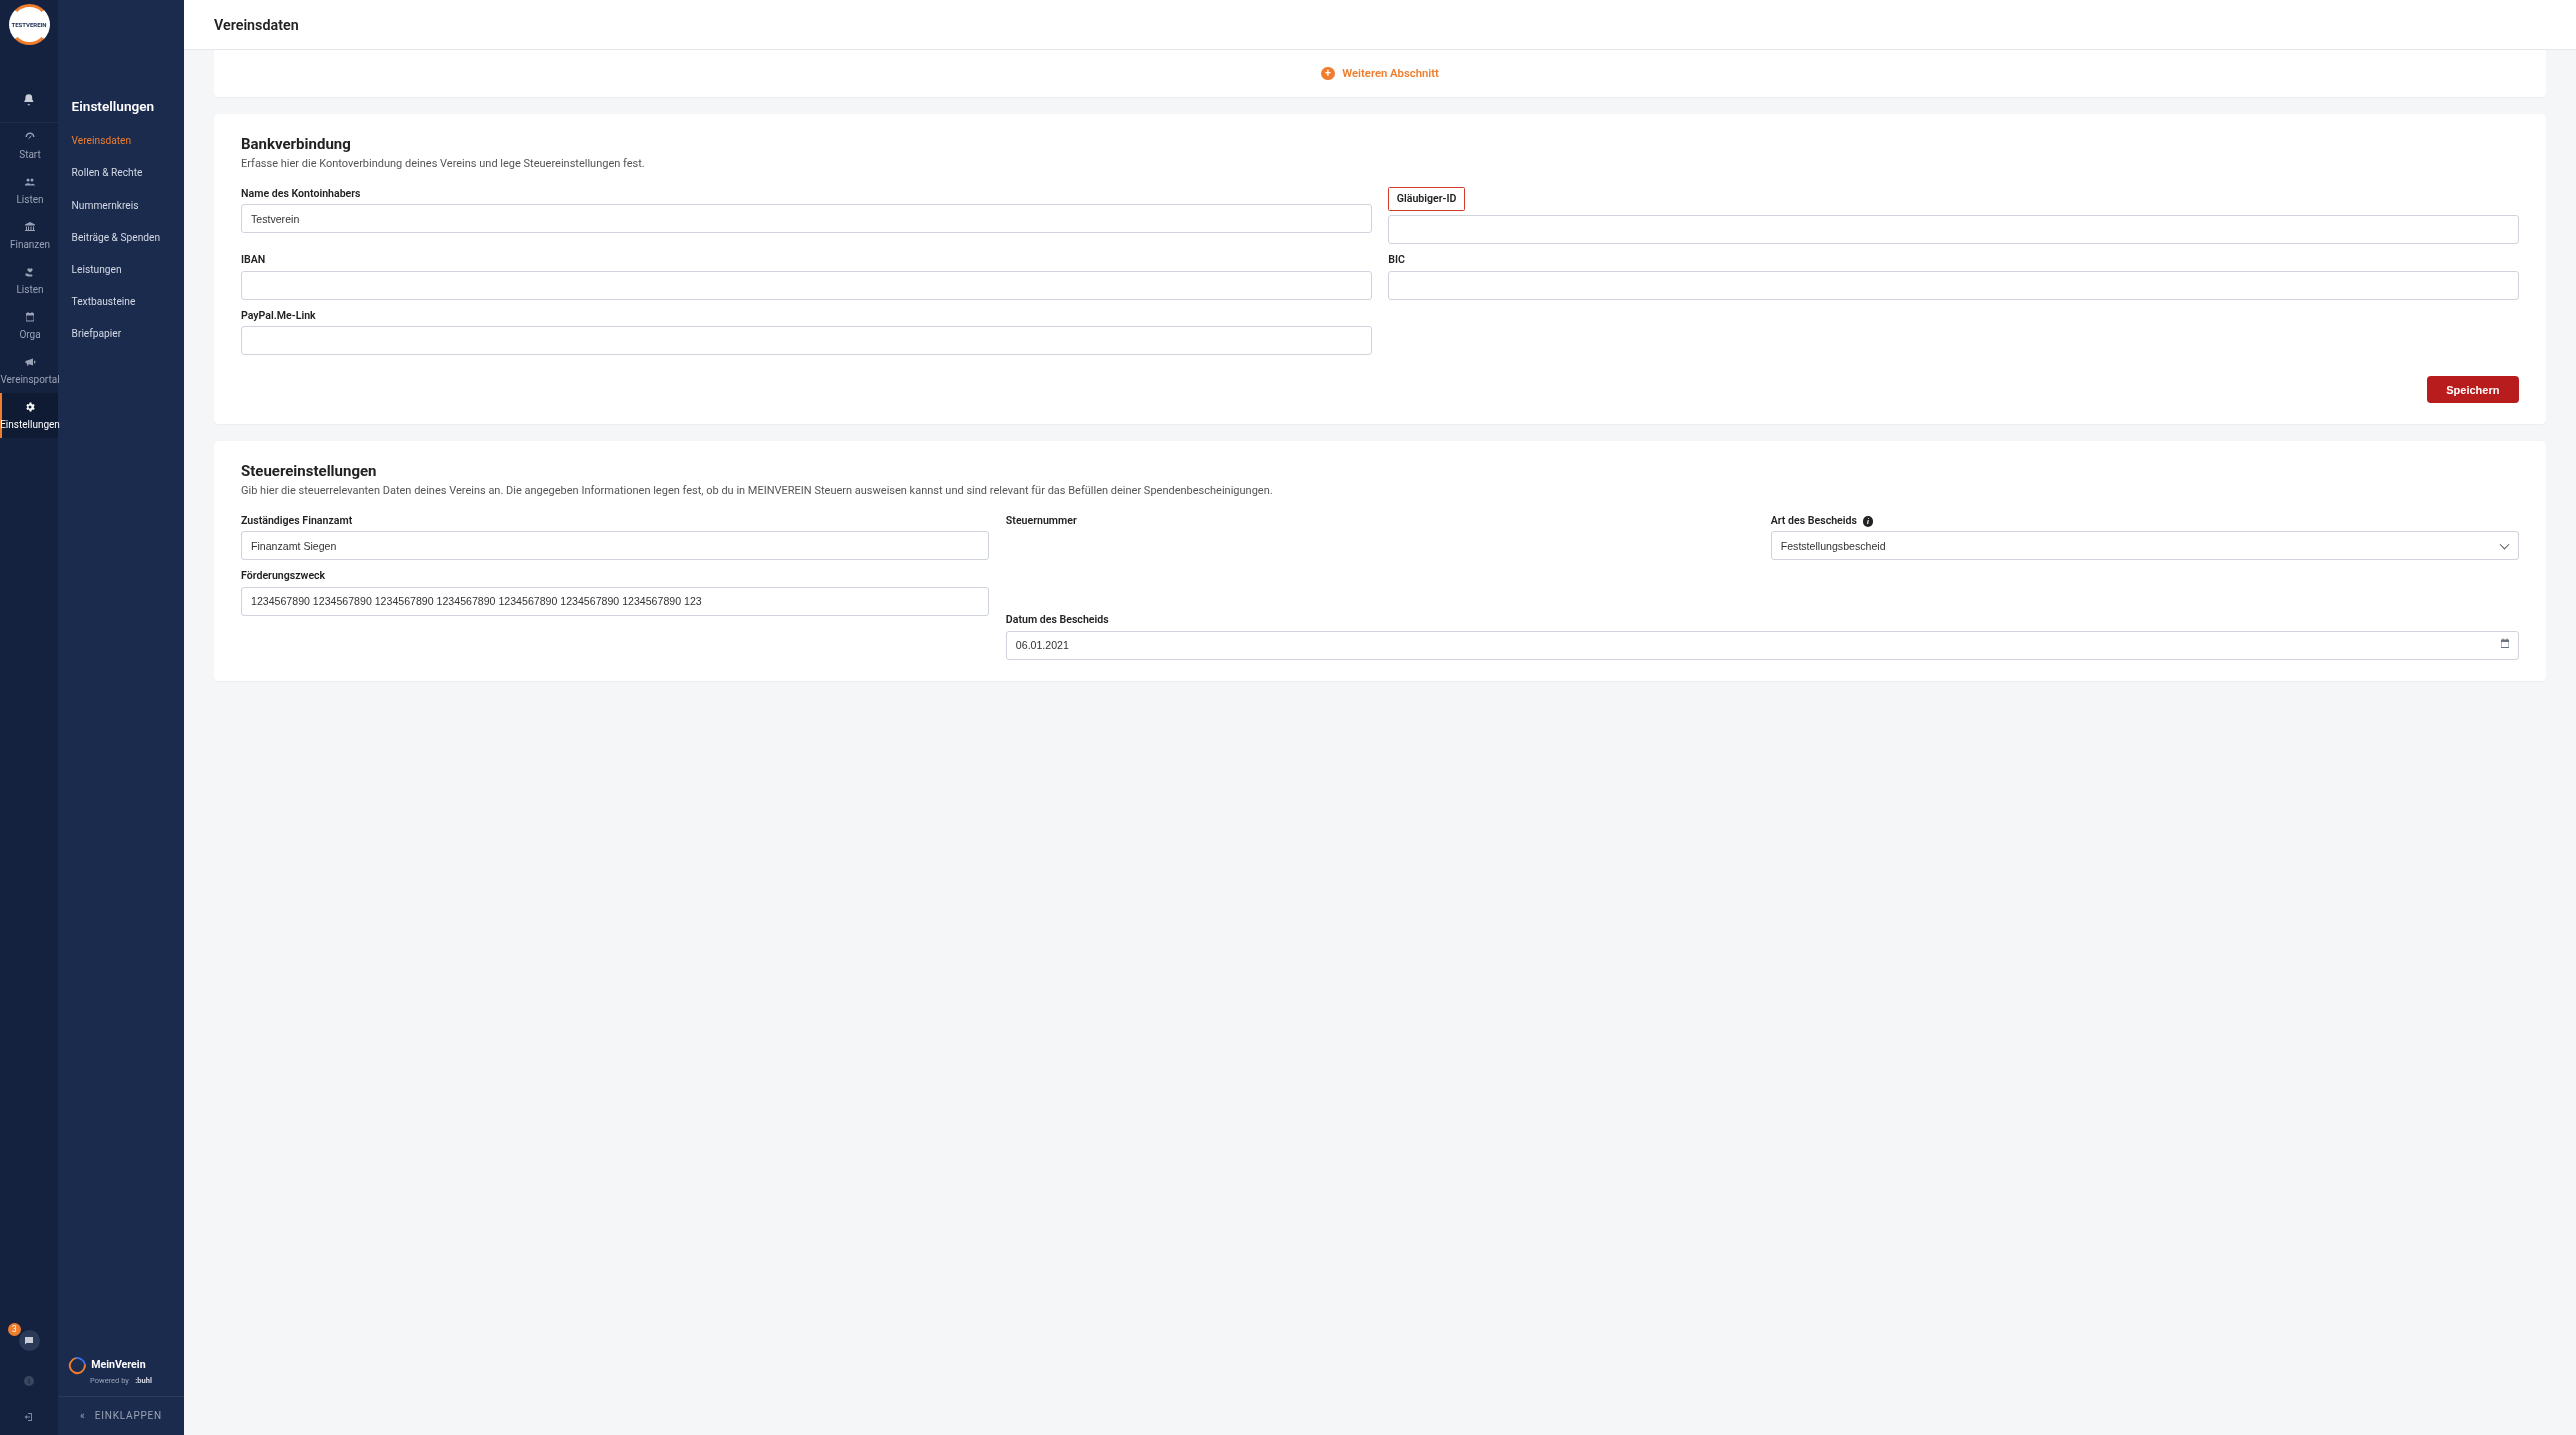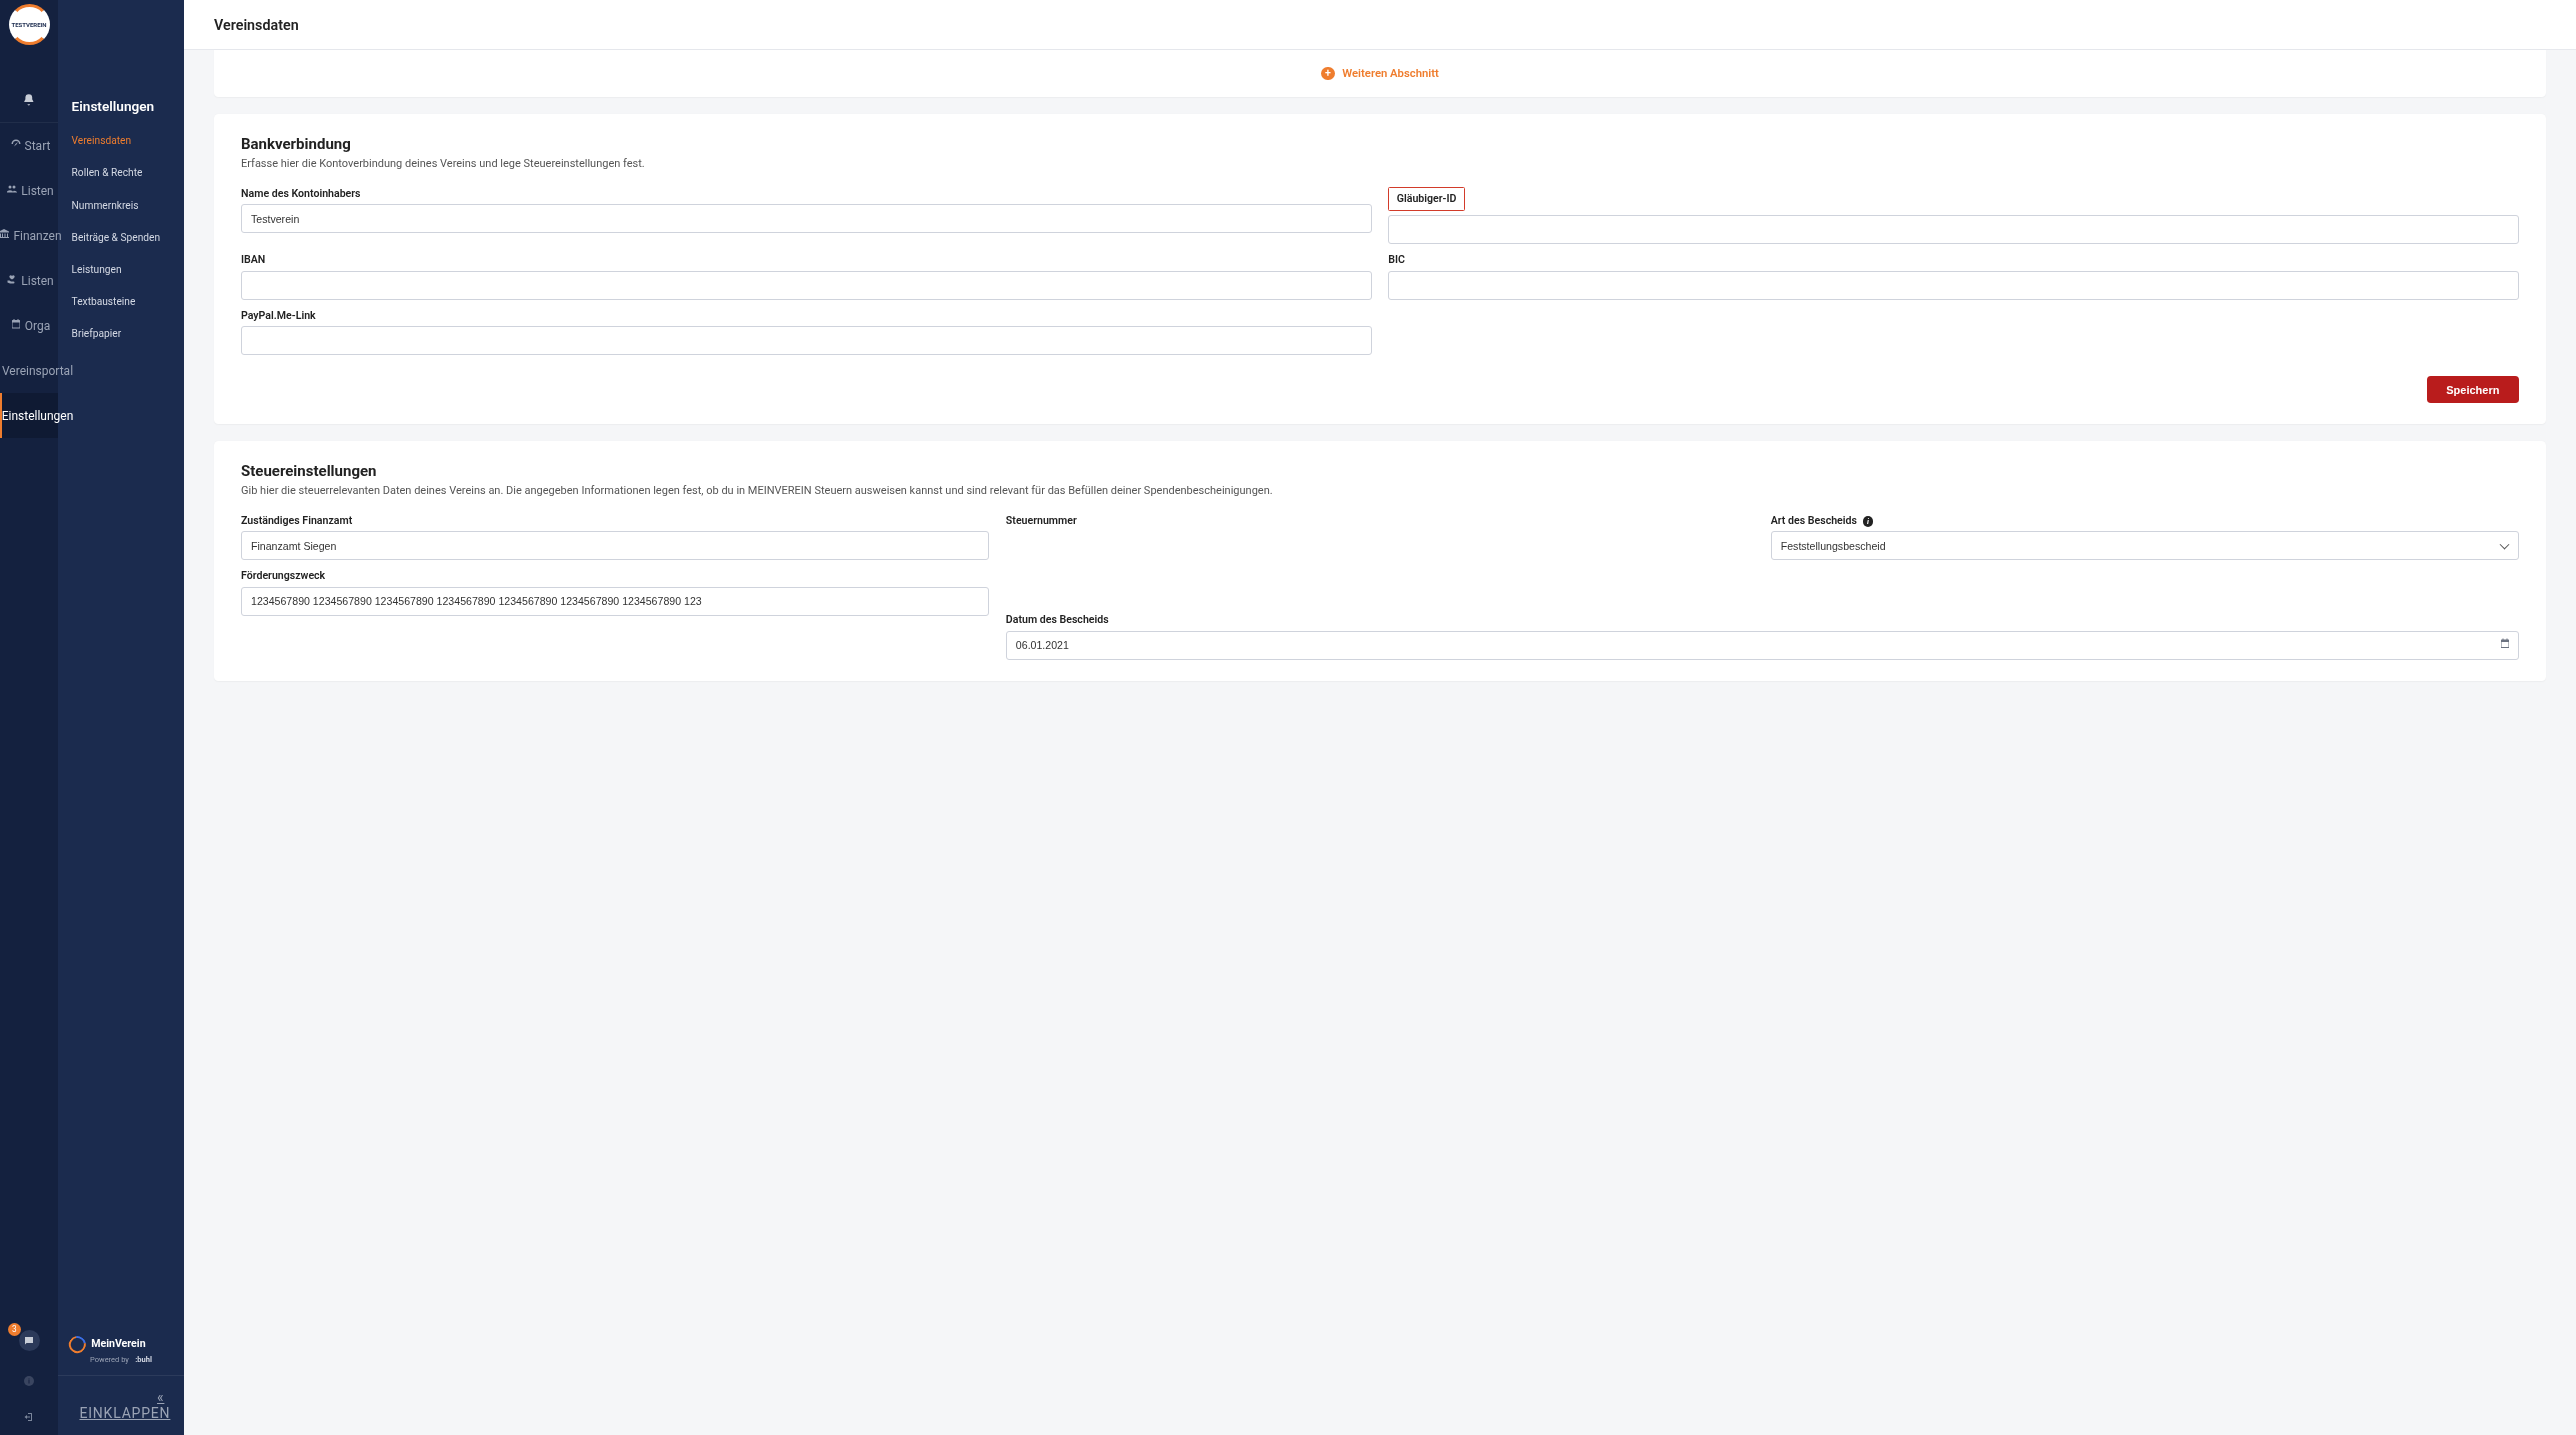--- a/index.html
+++ b/index.html
@@ -33,23 +33,23 @@
     font-size: 6px; font-weight: 700; color: #1b2b4e;
     border: 3px solid #ef7d2e;
     border-left-color: #fff; border-right-color: #fff;
   }
   .rail .bell {
     height: 45px; display:flex; align-items:center; justify-content:center;
     border-bottom: 0.8px solid rgba(255,255,255,0.06);
     margin-top: 30px;
   }
   .rail-item {
-    display:flex; flex-direction:row; align-items:center; justify-content:center;
+    display:flex; flex-direction:column; align-items:center; justify-content:center;
     height: 45px; gap:3px; cursor:pointer;
-    font-size: 12px;
+    font-size: 10px;
     color:#9aa3b5;
     border-left: 2.3px solid transparent;
     text-align: center;
   }
   .rail-item.active {
     background:#0f1a33;
     border-left-color:#ef7d2e;
     color:#fff;
   }
   .rail-item .ico { font-size:12px; color:inherit; }
@@ -87,21 +87,21 @@
     display:block; padding:10.6px 13.6px; font-size:10.2px; color:#d4d9e4; text-decoration:none;
   }
   .side a.navlink.active { color:#ef7d2e; }
   .side .brand {
     margin-top:auto; padding: 0 10.6px 10.6px; color:#fff;
   }
   .side .brand-row { display:flex; align-items:center; gap:6px; font-weight:700; }
   .side .brand-sub { font-size:7.5px; color:#9aa3b5; text-align:center; margin-top:3px;}
   .side .collapse {
     border-top:0.8px solid rgba(255,255,255,.08);
-    padding:13.6px; text-align:right; font-size:14px; letter-spacing:0.8px; color:#9aa3b5;text-decoration:underline;
+    padding:13.6px; text-align:center; font-size:10px; letter-spacing:0.8px; color:#9aa3b5;
   }
   .side .collapse span.ico { margin-right:6px; }
 
   
   .main { flex:1; display:flex; flex-direction:column; overflow:auto; background:#f5f6f8;}
   .topbar {
     background:#fff; border-bottom:0.8px solid #e6e8ed;
     padding: 16.6px 30px; font-size:14.3px; font-weight:600; color:#222;
   }
   .content { padding: 0 30px 30px; }

